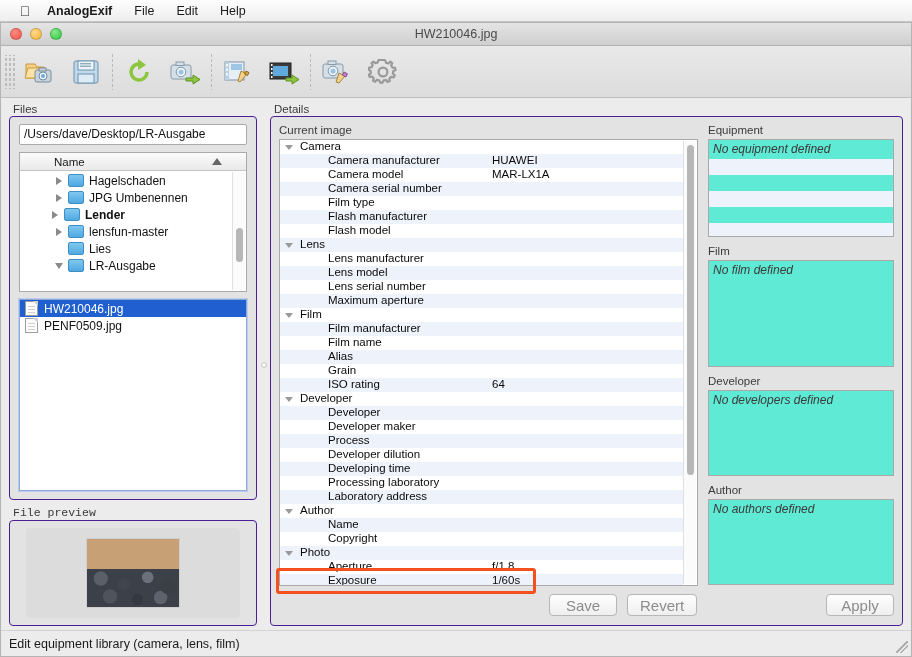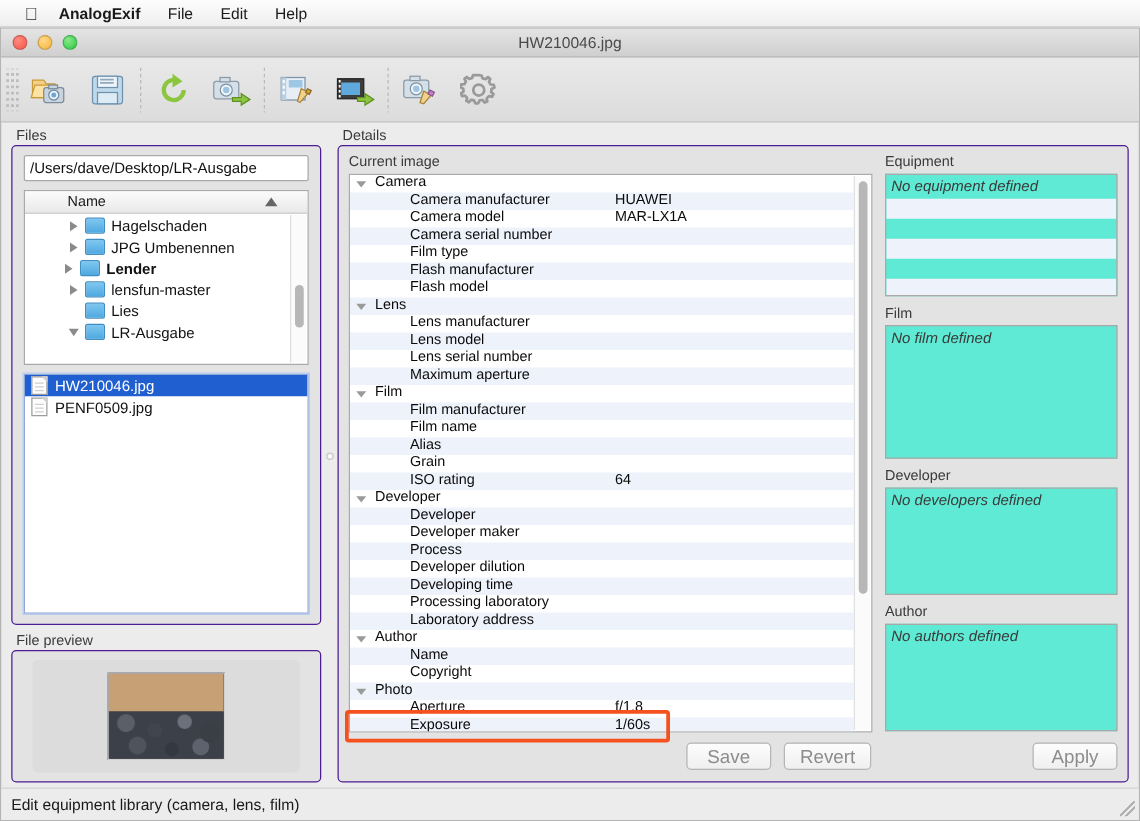--- a/index.html
+++ b/index.html
@@ -120,21 +120,21 @@
   .lrow { height: 17px; display: flex; align-items: center; font-size: 12px; color: #111; padding-left: 5px; }
   .lrow.sel { background: #1f5fd0; color: #fff; }
   .doc-icon { width: 13px; height: 15px; margin-right: 6px; background: #fdfdfd;
     border: 1px solid #9d9d9d; position: relative; flex: 0 0 13px; }
   .doc-icon::before { content: ""; position: absolute; right: -1px; top: -1px;
     border-left: 5px solid transparent; border-top: 5px solid #cfcfcf; }
   .doc-icon::after { content: ""; position: absolute; left: 2px; top: 4px; right: 2px; height: 1px;
     box-shadow: 0 0 0 0 #bbb, 0 3px 0 0 #cfcfcf, 0 6px 0 0 #cfcfcf; background: #cfcfcf; }
 
   
-  .preview-group { margin-top: 8px; flex: 0 0 118px; }
+  .preview-group { margin-top: 8px; flex: 0 0 118px; font-family: Liberation Mono, monospace; }
   .preview-inner { height: 100%; display: flex; align-items: center; justify-content: center;
     padding: 7px; }
   .preview-frame { width: 214px; height: 90px; background: #dcdcdc; border-radius: 4px;
     display: flex; align-items: center; justify-content: center; }
   .preview-img { width: 94px; height: 70px; border: 1px solid #cfcfcf; overflow: hidden; position: relative;
     background: #2d2d31; }
   .pv-top { position: absolute; left: 0; right: 0; top: 0; height: 46%;
     background:
       radial-gradient(circle at 12% 30%, #e8c89a 0 6%, transparent 7%),
       radial-gradient(circle at 34% 18%, #d9b37e 0 7%, transparent 8%),

